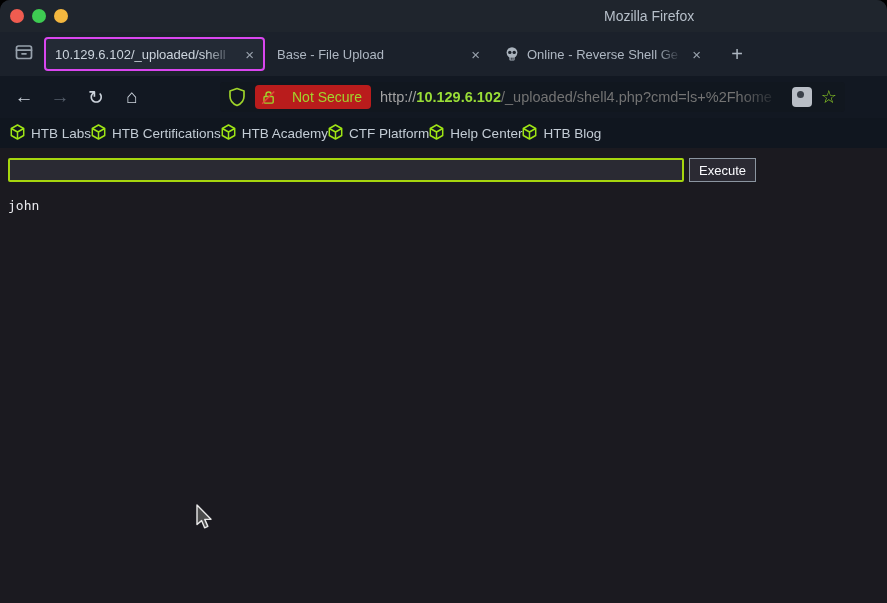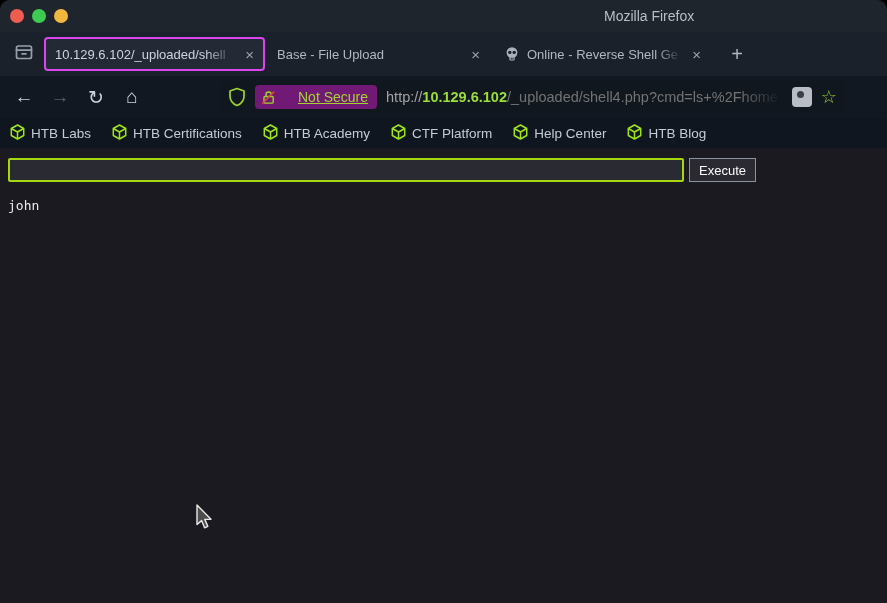--- a/index.html
+++ b/index.html
@@ -33,37 +33,37 @@
             color:#aeb7c2; font-size:20px; border-radius:4px; }
 
   
   .toolbar { height:42px; background:#121822; flex:none; display:flex; align-items:center; padding-left:10px; }
   .navbtn { width:28px; height:28px; margin-right:8px; display:flex; align-items:center; justify-content:center;
             color:#ccd3dc; font-size:19px; border-radius:4px; }
   .navbtn.dim { color:#57606d; }
   .urlbar { flex:1; height:30px; margin-left:66px; margin-right:42px; background:#11171f;
             border-radius:4px; display:flex; align-items:center; padding:0 8px 0 8px; }
   .shield { display:flex; align-items:center; margin-right:9px; }
-  .badge { height:24px; background:#701a75; border-radius:4px; display:flex; align-items:center;
-           gap:22px; padding:0 9px 0 6px; color:#a2d42e; font-size:14px; flex:none;text-decoration:underline; }
+  .badge { height:24px; background:#b91c1c; border-radius:4px; display:flex; align-items:center;
+           gap:16px; padding:0 9px 0 6px; color:#a2d42e; font-size:14px; flex:none; }
   .urltext { margin-left:9px; font-size:14.5px; white-space:nowrap; overflow:hidden; flex:1;
              -webkit-mask-image:linear-gradient(90deg,#000 88%,transparent 99%);
              mask-image:linear-gradient(90deg,#000 88%,transparent 99%); }
   .u-scheme { color:#a3a3a3; }
   .u-domain { color:#9ade37; font-weight:bold; }
   .u-path   { color:#737373; }
   .extbtn { width:20px; height:20px; background:#b9bec6; border-radius:4px; margin-left:6px; flex:none;
             position:relative; }
   .extbtn::after { content:""; position:absolute; left:5px; top:4px; width:7px; height:7px;
                    border-radius:50%; background:#3a4049; }
   .starbtn { margin-left:9px; color:#8ecf25; font-size:18px; line-height:1; flex:none; }
 
   
   .bookmarks { height:30px; background:#10161f; flex:none; display:flex; align-items:center;
-               padding-left:10px; gap:21px; }
+               padding-left:10px; }
   .bm { display:flex; align-items:center; gap:6px; color:#c3ccd5; font-size:13.5px; }
 
   
   .content { flex:1; background:#1b1a20; position:relative; }
   .cmdrow { display:flex; align-items:center; margin:10px 8px 0 8px; gap:5px; }
   .cmdinput { width:676px; height:24px; background:#2a2a33; border:2px solid #a6d60e; border-radius:2px;
               color:#fbfbfe; font-family:"DejaVu Sans Mono", monospace; font-size:13px; padding:0 6px; outline:none; flex:none; }
   .execbtn { height:24px; padding:0 9px; background:#2b2a33; border:1px solid #8b95a0; border-radius:0;
              color:#fbfbfe; font-family:"Liberation Sans", sans-serif; font-size:13px; }
   .output { margin:16px 0 0 8px; color:#e9e9ee; font-family:"DejaVu Sans Mono", monospace; font-size:13px; }

